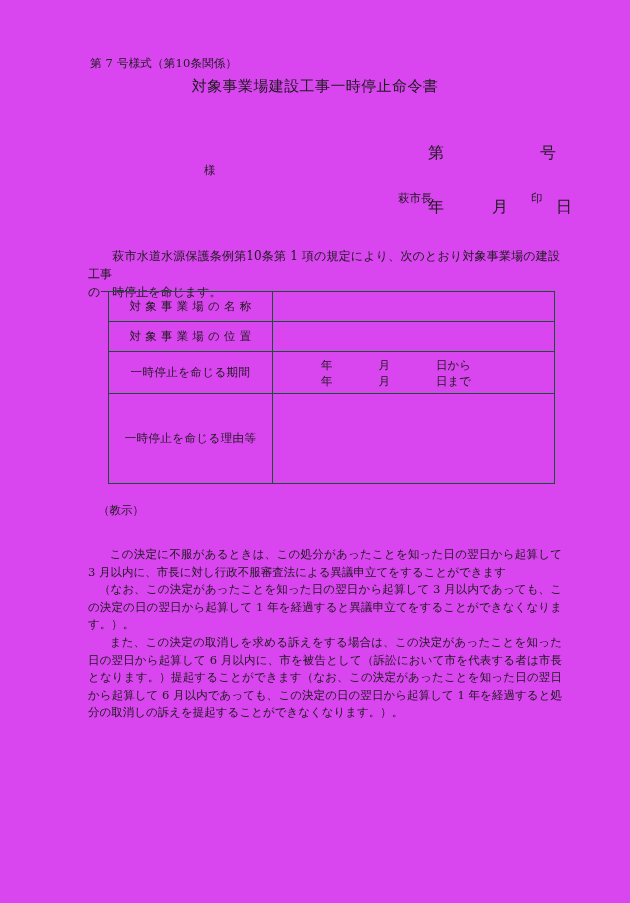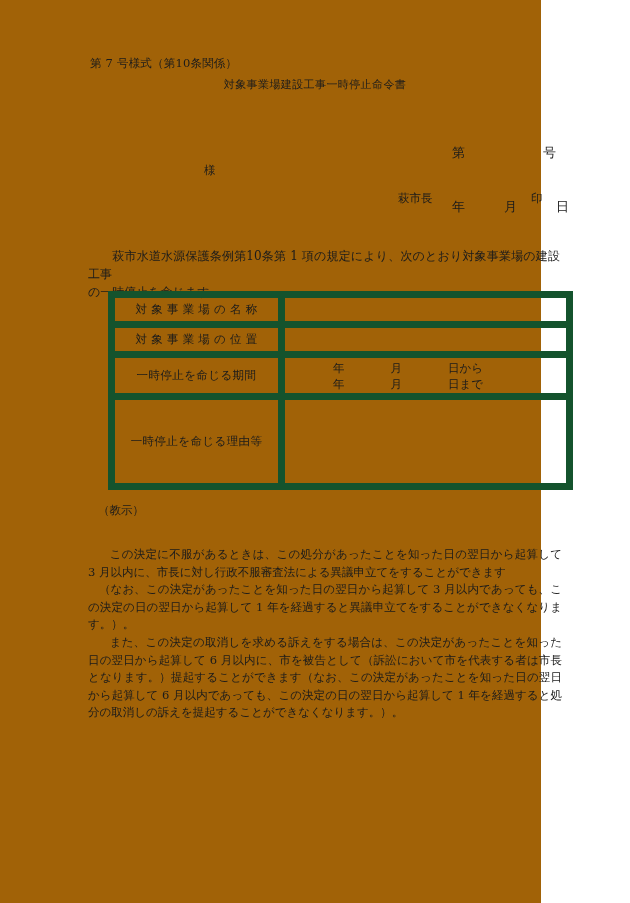--- a/index.html
+++ b/index.html
@@ -11,52 +11,52 @@
     width: 630px;
     height: 903px;
     position: relative;
     font-family: "DejaVu Serif", "Liberation Serif", serif;
     color: #1b1b1b;
     overflow: hidden;
   }
   .page {
     position: absolute;
     left: 0; top: 0;
-    width: 541px;
+    width: 630px;
     height: 903px;
-    background: #a16207;
+    background: #d946ef;
   }
 
   
   .form-no {
     position: absolute;
     left: 90px;
     top: 56px;
     font-size: 11.5px;
     letter-spacing: 0.2px;
     white-space: nowrap;
   }
   .doc-title {
     position: absolute;
     left: 0;
     top: 77px;
     width: 630px;
     text-align: center;
-    font-size: 11px;
+    font-size: 15px;
     letter-spacing: 0.4px;
     box-sizing: border-box;
     white-space: nowrap;
   }
 
   
   .meta-block {
     position: absolute;
-    left: 452px;
+    left: 428px;
     top: 108px;
-    font-size: 13px;
+    font-size: 16px;
     line-height: 18px;
     white-space: pre;
   }
   .meta-line { display: block; }
 
   
   .addressee {
     position: absolute;
     left: 204px;
     top: 163px;
@@ -95,21 +95,21 @@
   
   .form-table {
     position: absolute;
     left: 108px;
     top: 291px;
     width: 444px;
     border-collapse: collapse;
     table-layout: fixed;
   }
   .form-table td {
-    border: 7px solid #14532d;
+    border: 1px solid #14532d;
     font-size: 11.5px;
     padding: 0;
     vertical-align: middle;
   }
   .lbl-cell {
     width: 163px;
     text-align: center;
     color: #1b1b1b;
   }
   .val-cell {

